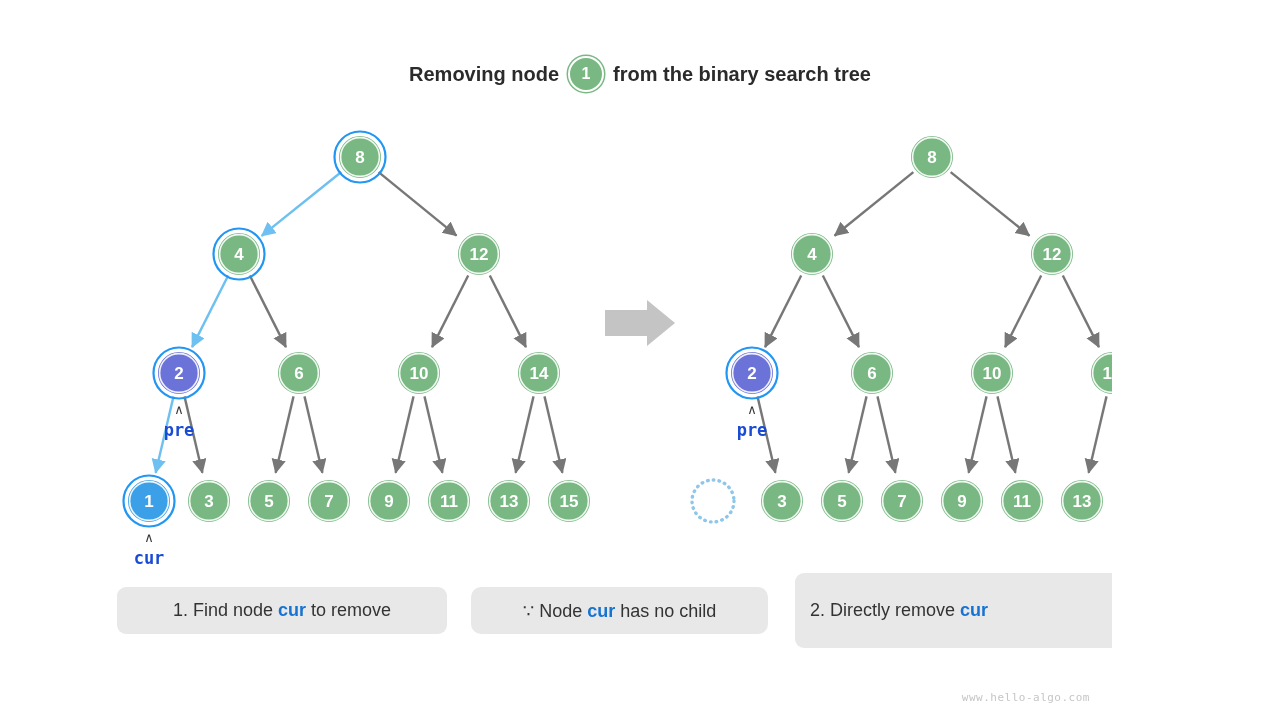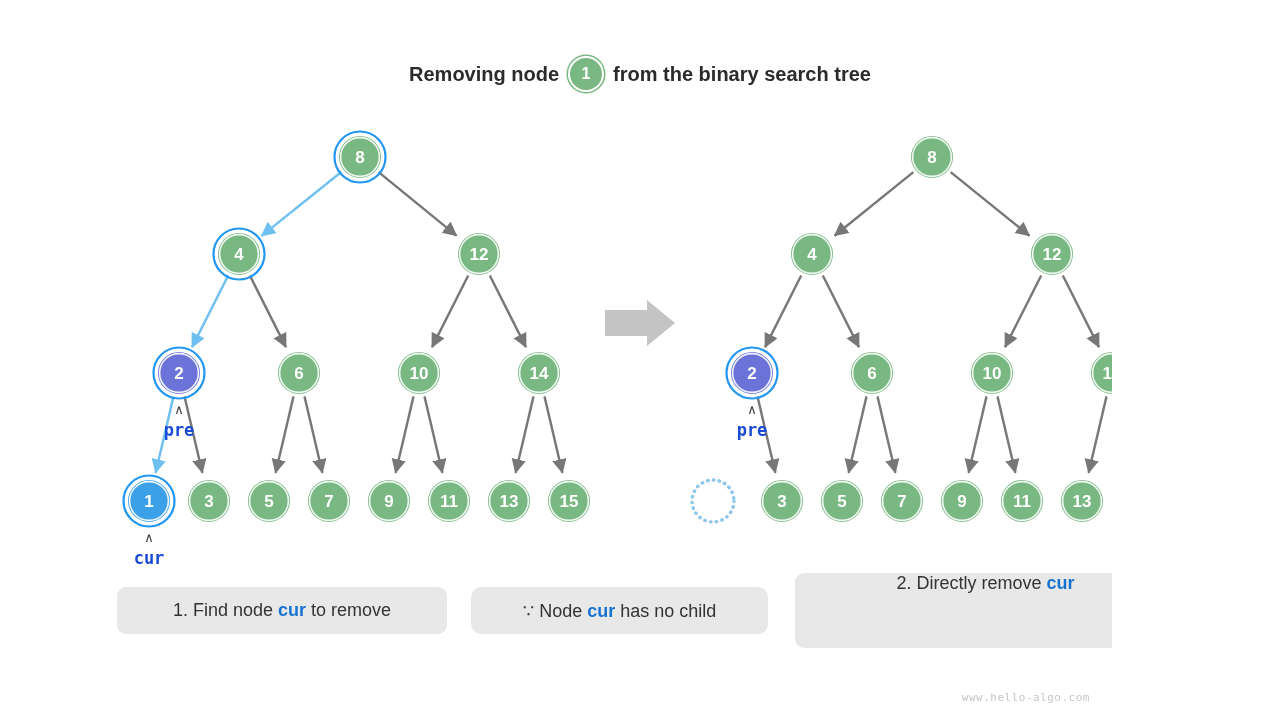--- a/index.html
+++ b/index.html
@@ -80,21 +80,21 @@
     font-size: 18px;
     display: flex;
     align-items: center;
     justify-content: center;
     box-sizing: border-box;
   }
   #caption-1 { left: 117px; top: 587px; width: 330px; height: 47px; }
   #caption-2 { left: 471px; top: 587px; width: 297px; height: 47px; border-radius: 10px; }
   #caption-3 {
     left: 795px; top: 573px; width: 366px; height: 75px;
-    flex-direction: row;
+    flex-direction: column;
     align-items: flex-start;
     justify-content: center;
     padding-left: 15px;
   }
   #caption-3 .line2 { padding-left: 26px; margin-top: 7px; }
   .kw { color: #1773d1; font-weight: bold; }
   .kw-pre { color: #1a4bd4; font-weight: bold; }
   .mono { font-family: "DejaVu Sans Mono", monospace; color: #8a8a8a; font-size: 17px; }
   .mono-dot { font-family: "DejaVu Sans Mono", monospace; color: #555555; font-size: 17px; }
   

